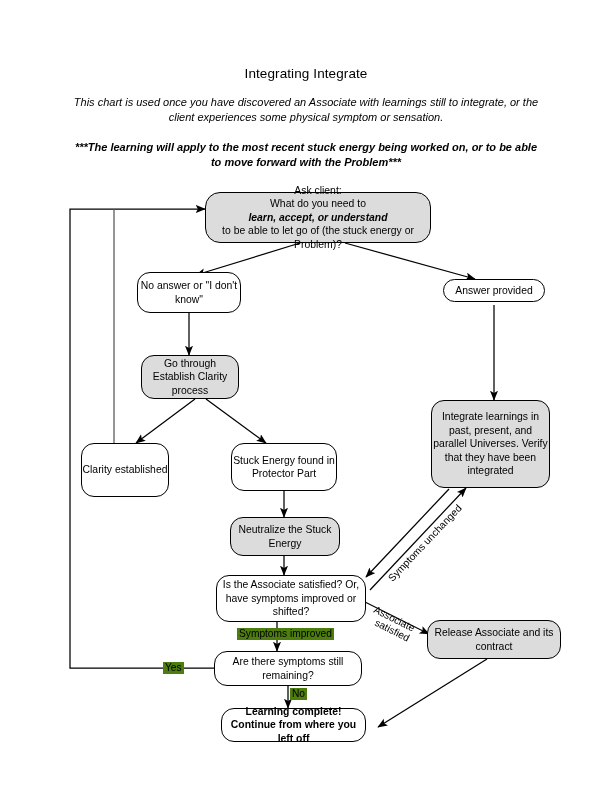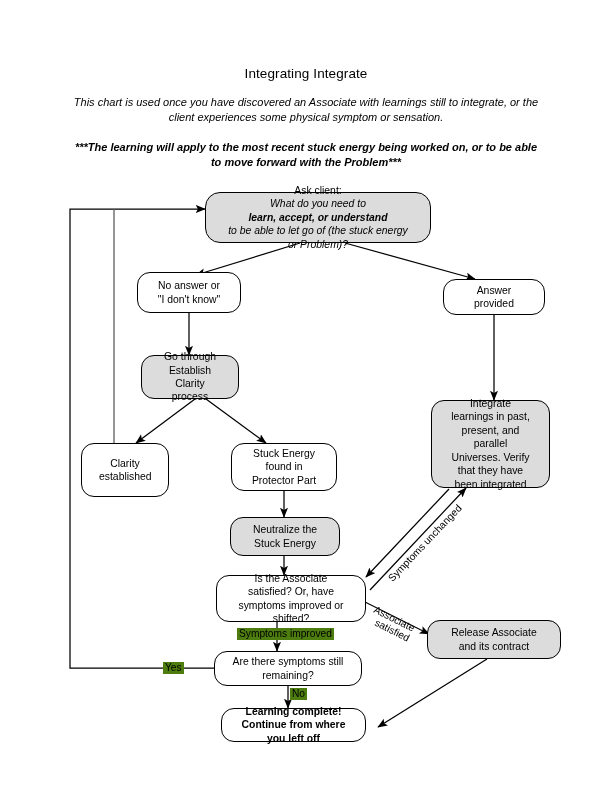--- a/index.html
+++ b/index.html
@@ -51,39 +51,39 @@
     box-sizing:border-box;
     border:1.3px solid #000;
     border-radius:13px;
     background:#ffffff;
     display:flex;
     align-items:center;
     justify-content:center;
     text-align:center;
     font-size:10.4px;
     line-height:13.4px;
-    padding:2px 17px;
+    padding:2px 0;
   }
   .node.shaded{ background:#dcdcdc; }
   .node span{ display:block; width:100%; }
   
   .edge-label{
     position:absolute;
     font-size:10.2px;
     line-height:12px;
     background:#4d7c0f;
     padding:0 2px;
     white-space:nowrap;
   }
   .edge-label.rot{
     background:transparent;
     padding:0;
     transform-origin:0 0;
   }
-  .ital{ font-style:italic; }
+  .ital{ }
   .bi{ font-style:italic; font-weight:bold; }
 </style>
 </head>
 <body>
 
 <div id="page">
 
   <div id="header">
     <div id="doc-title">Integrating Integrate</div>
     <div id="intro-1" class="intro">This chart is used once you have discovered an Associate with learnings still to integrate, or the client experiences some physical symptom or sensation.</div>
@@ -138,21 +138,21 @@
         <span class="ital p1">What do you need to </span>
         <span class="bi p2">learn, accept, or understand</span>
         <span class="ital p3"> to be able to let go of (the stuck energy or Problem)?</span>
     </span>
   </div>
 
   <div class="node" style="left:137px; top:272px; width:104px; height:41px;">
     <span>No answer or "I don't know"</span>
   </div>
 
-  <div class="node" style="left:443px; top:279px; width:102px; height:36px;">
+  <div class="node" style="left:443px; top:279px; width:102px; height:23px;">
     <span>Answer provided</span>
   </div>
 
   <div class="node shaded" style="left:141px; top:355px; width:98px; height:44px;">
     <span>Go through Establish Clarity process</span>
   </div>
 
   <div class="node" style="left:81px; top:443px; width:88px; height:54px;">
     <span>Clarity established</span>
   </div>

